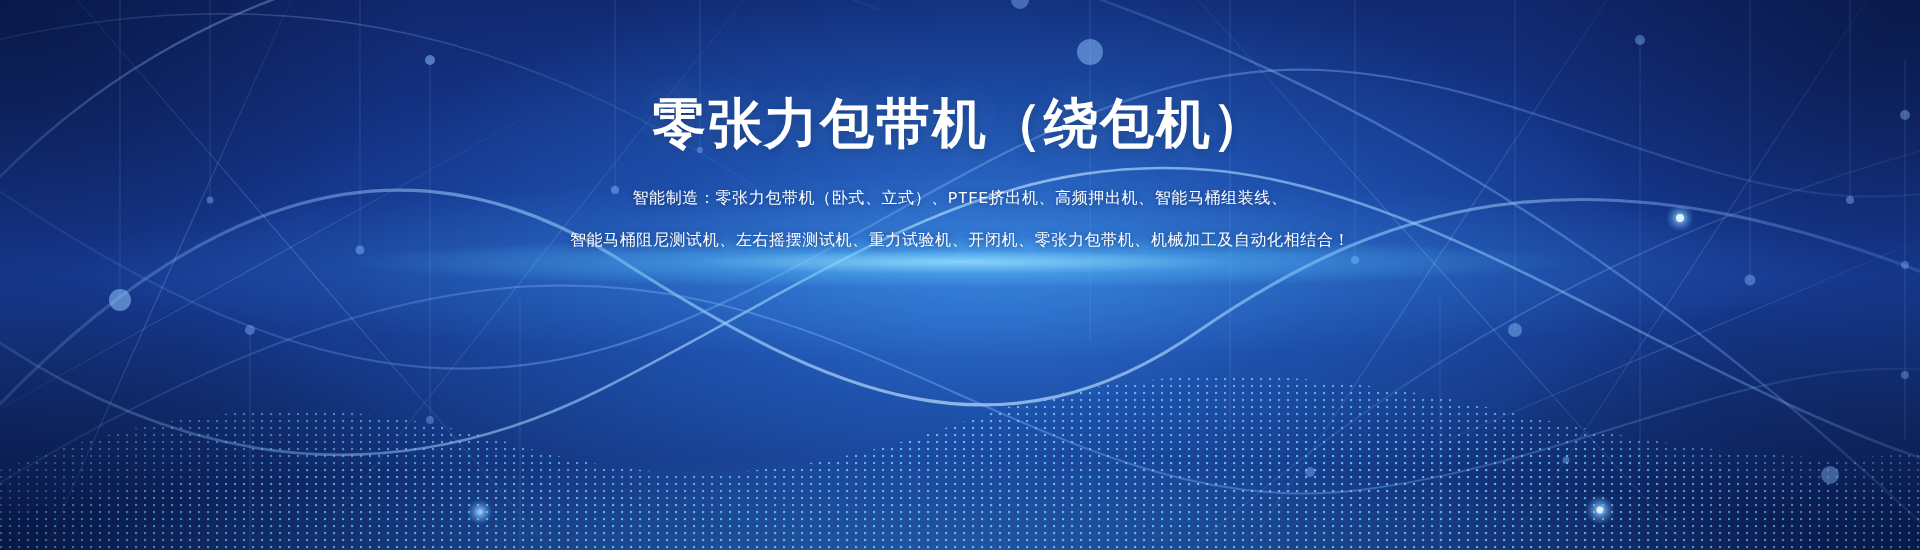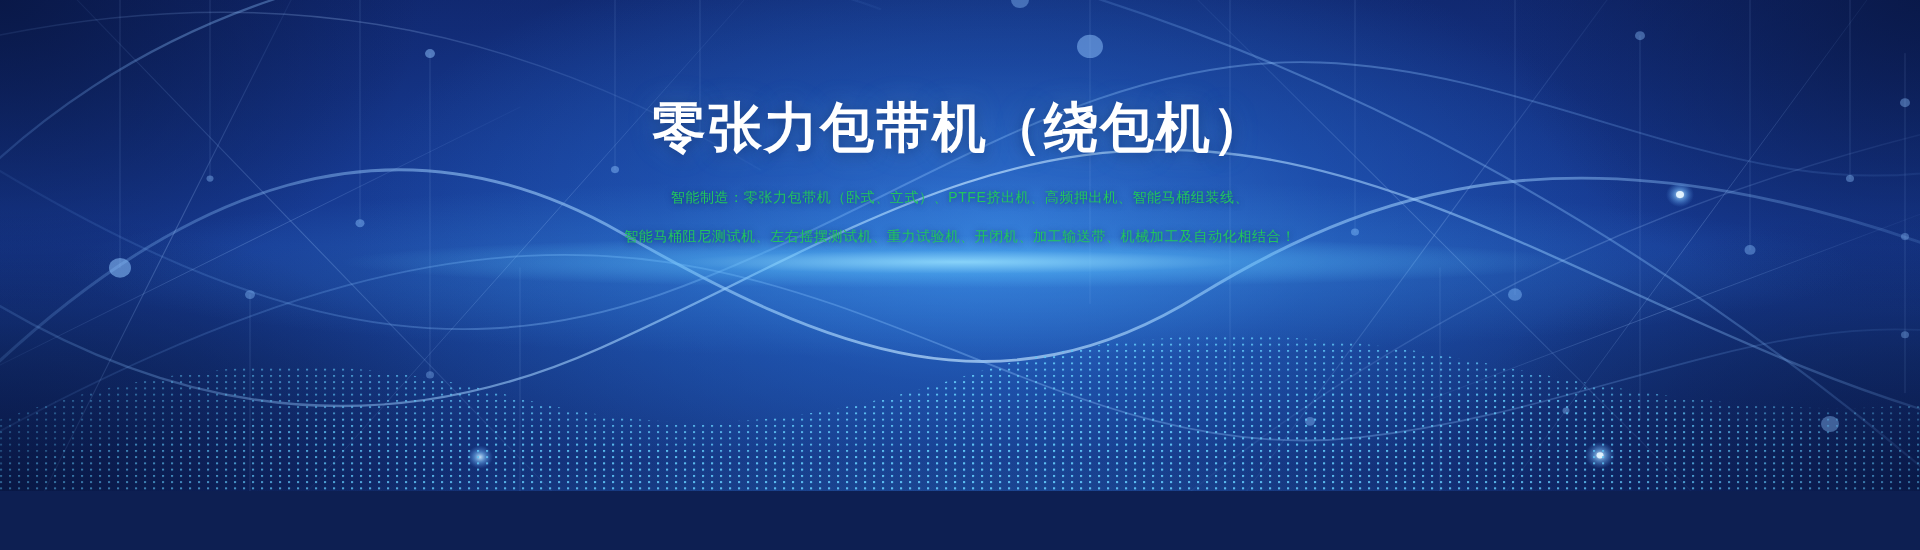--- a/index.html
+++ b/index.html
@@ -4,23 +4,23 @@
 <title>Banner</title>
 <style>
   html, body {
     margin: 0;
     padding: 0;
     background: #0d1f52;
   }
   #banner {
     position: relative;
     width: 1920px;
-    height: 491px;
+    height: 550px;
     overflow: hidden;
-    font-family: Liberation Sans, sans-serif;
+    font-family: Liberation Mono, monospace;
     background: #14307a;
   }
   .layer {
     position: absolute;
     inset: 0;
     width: 100%;
     height: 100%;
     pointer-events: none;
   }
   
@@ -64,22 +64,22 @@
     text-shadow: 0 2px 14px rgba(6,28,86,0.55), 0 0 26px rgba(120,200,255,0.35);
     margin: 0;
     white-space: nowrap;
   }
   #headline-1 { font-size: 54px; }
   #headline-2 { font-size: 54px; margin-top: 8px; }
   #subtitles {
     margin-top: 26px;
   }
   .subline {
-    color: #22c55e;
-    font-size: 14px;
+    color: #ffffff;
+    font-size: 16px;
     letter-spacing: 0.6px;
     line-height: 1.65;
     margin: 16px;
     white-space: nowrap;
     text-shadow: 0 1px 6px rgba(8,30,90,0.6);
   }
   #subline-2 { margin-top: 14px; }
 </style>
 </head>
 <body>
@@ -219,17 +219,17 @@
   </svg>
 
   <div class="layer" id="bottom-haze"></div>
   <div class="layer" id="glow-band"></div>
 
   <div id="content">
     <h1 class="headline" id="headline-1">零张力包带机（绕包机）</h1>
 
     <div id="subtitles">
       <p class="subline" id="subline-1">智能制造：零张力包带机（卧式、立式）、PTFE挤出机、高频押出机、智能马桶组装线、</p>
-      <p class="subline" id="subline-2">智能马桶阻尼测试机、左右摇摆测试机、重力试验机、开闭机、加工输送带、机械加工及自动化相结合！</p>
+      <p class="subline" id="subline-2">智能马桶阻尼测试机、左右摇摆测试机、重力试验机、开闭机、零张力包带机、机械加工及自动化相结合！</p>
     </div>
   </div>
 
 </div>
 
 </body></html>

